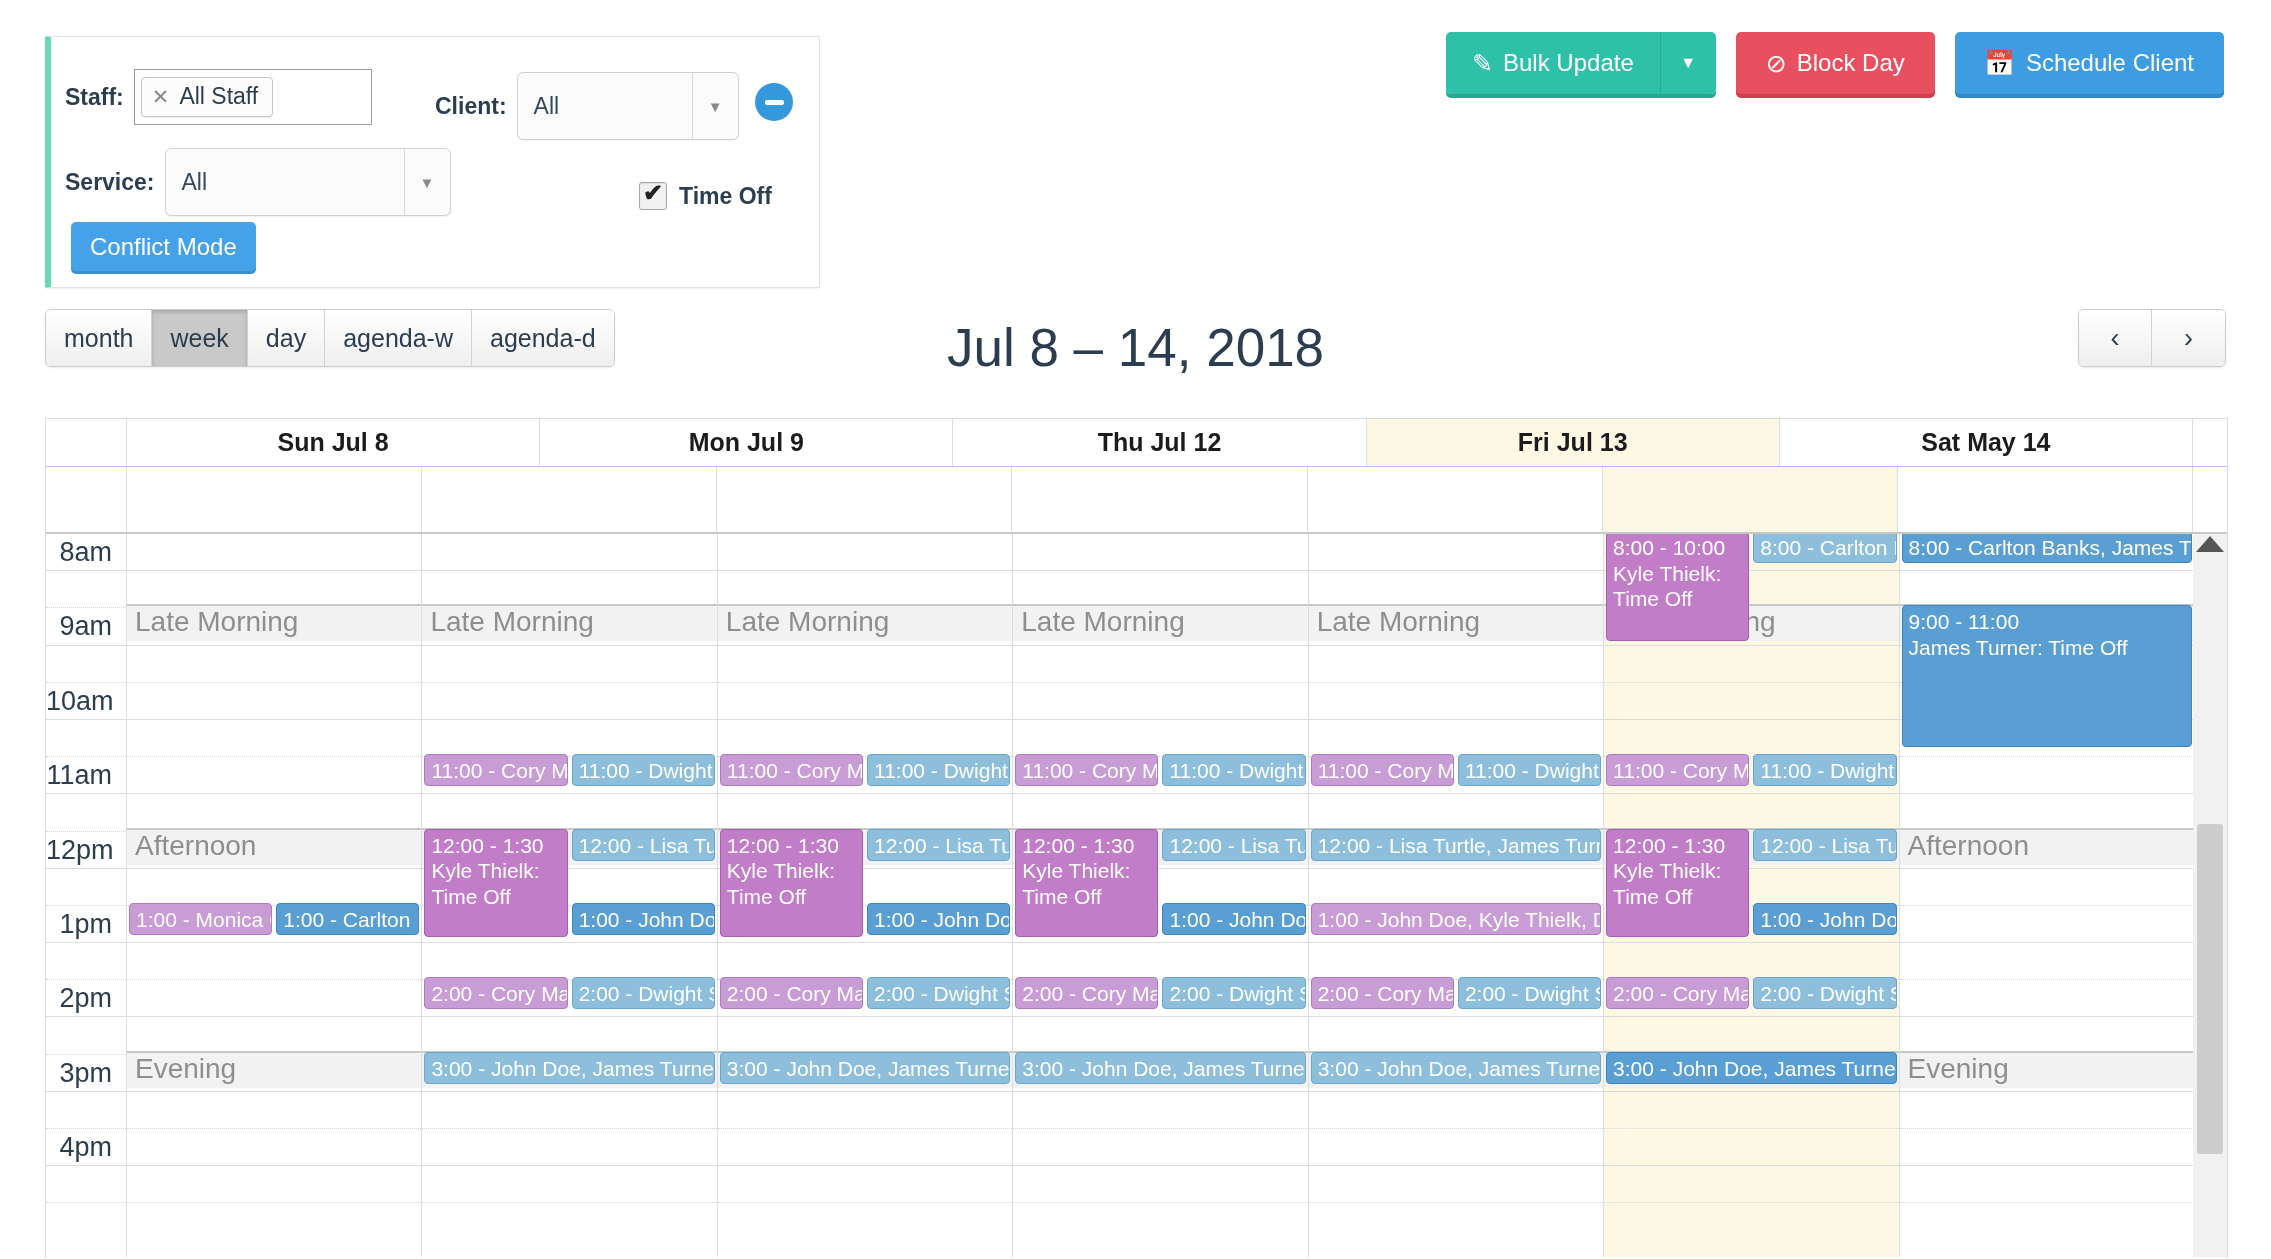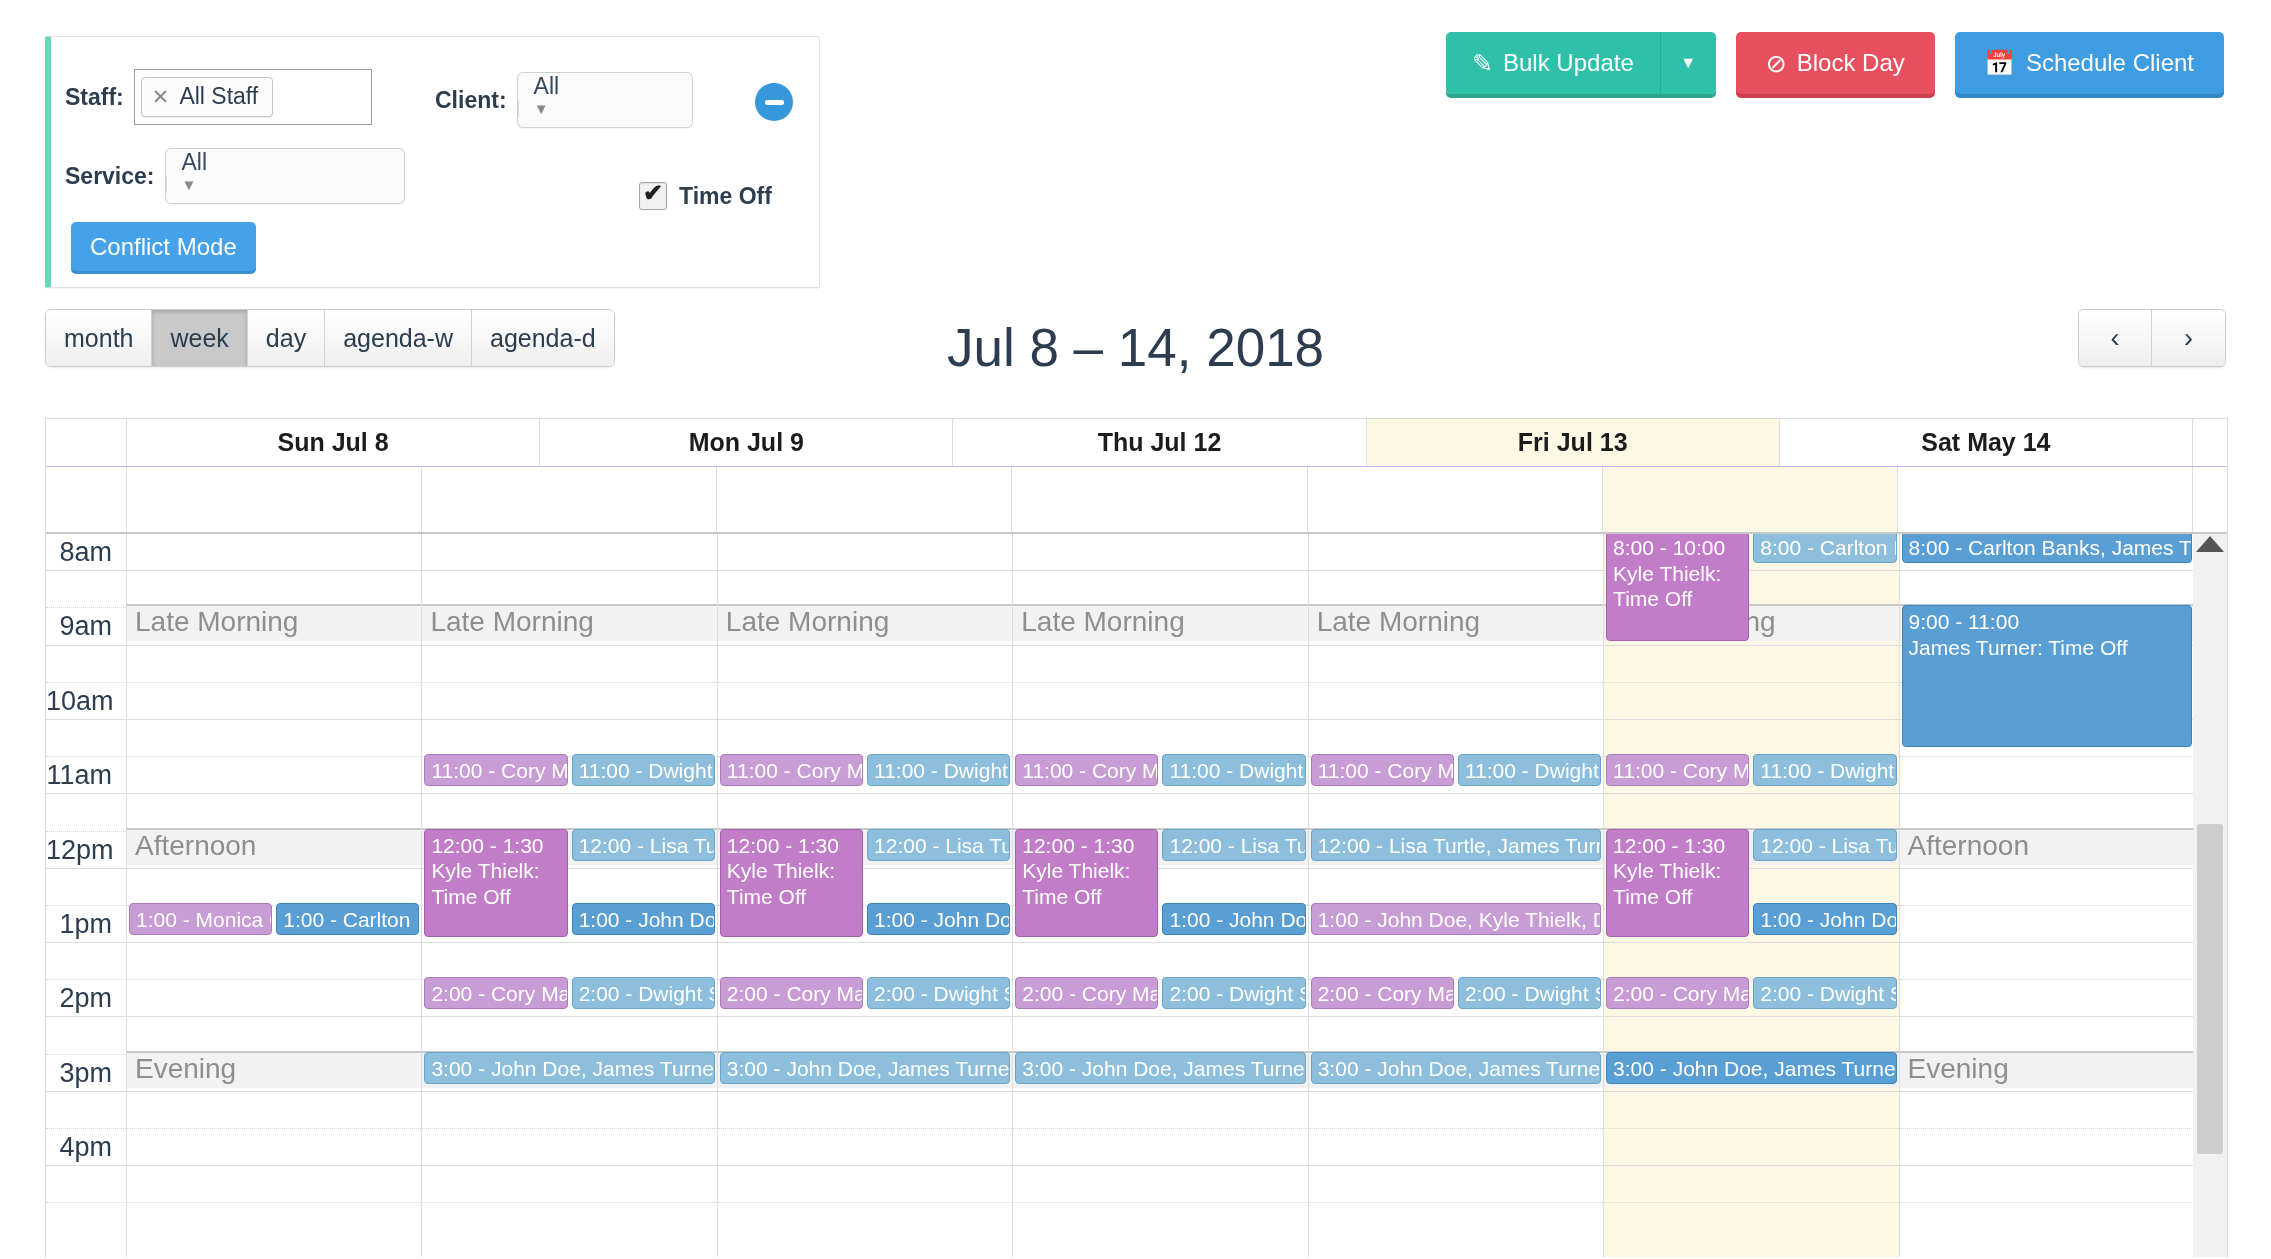--- a/index.html
+++ b/index.html
@@ -44,27 +44,26 @@
     background: #fcfcfc;
     padding: 5px 14px 6px 10px;
     font-size: 23px; color: #2b3d4f;
     box-shadow: 0 1px 0 rgba(0,0,0,.06);
   }
   .tag .x { color: #8a8a8a; font-size: 21px; line-height: 1; }
 
   .sel-wrap {
     margin-left: 10px;
     display: flex; align-items: stretch;
-    height: 56px;
+    height: 68px;
     border: 1px solid #d0d0d0;
     border-radius: 6px;
     background: #fbfbfb;
     overflow: hidden;
     box-shadow: 0 1px 1px rgba(0,0,0,.05);
-    flex-direction: column;
   }
   .sel-wrap .sel-val {
     display: flex; align-items: center;
     padding: 0 16px;
     font-size: 23px; color: #34495e;
     white-space: nowrap;
   }
   .sel-wrap .sel-arrow {
     width: 46px;
     border-left: 1px solid #dcdcdc;

